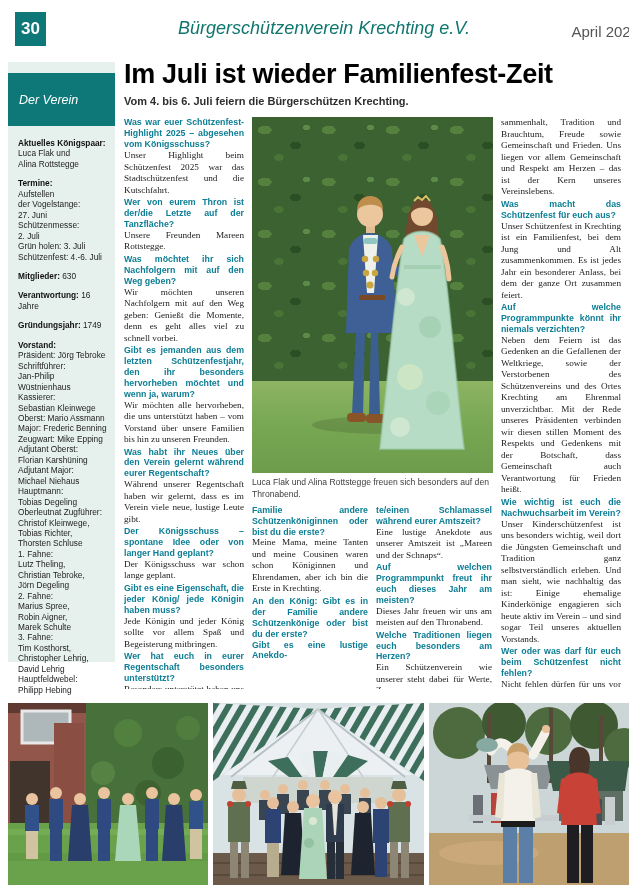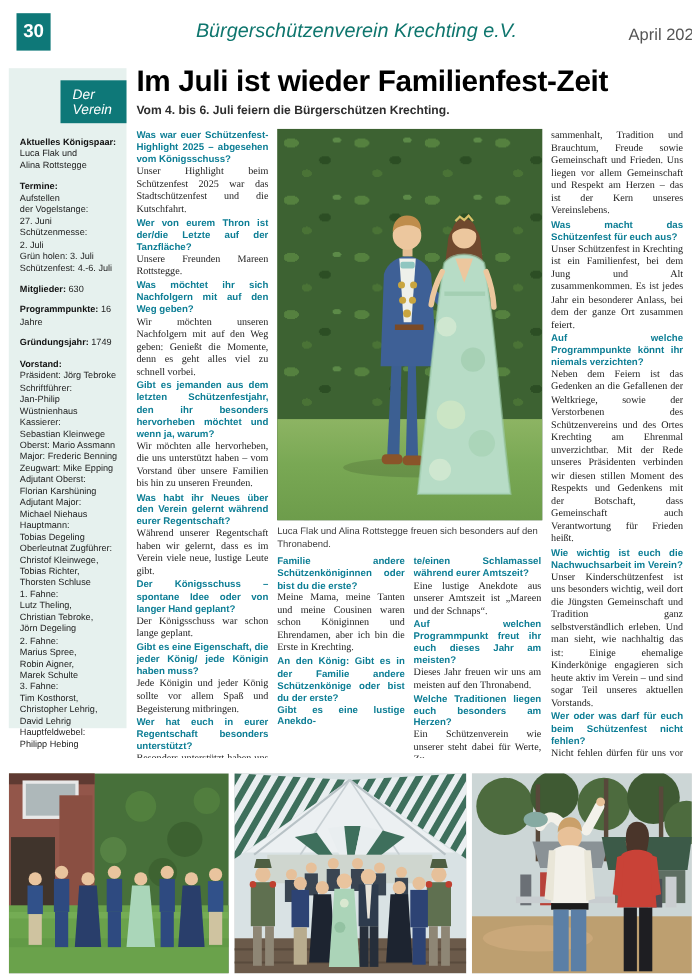--- a/index.html
+++ b/index.html
@@ -6,22 +6,22 @@
   .page{position:relative;width:629px;height:887px;background:#fff;overflow:hidden;
         font-family:"Liberation Sans",sans-serif;padding-left:19px;}
   
   .pagenum{position:absolute;left:15px;top:12px;width:31px;height:34px;background:#0e7878;
            color:#fff;font-size:17px;font-weight:700;display:flex;align-items:center;justify-content:center;}
   .htitle{position:absolute;left:0;top:18px;width:100%;text-align:center;font-style:italic;
           font-size:18px;color:#0f766e;}
   .hdate{position:absolute;right:9px;top:23px;font-size:15px;color:#555;}
   
   .sidebar{position:absolute;left:8px;top:62px;width:107px;height:600px;background:#e6f1ee;}
-  .side-tab{margin-top:11px;height:39px;background:#0e7878;color:#fff;font-style:italic;
-            font-size:12.5px;display:flex;align-items:center;padding-left:11px;margin-left:47px;}
+  .side-tab{margin-top:11px;height:53px;background:#0e7878;color:#fff;font-style:italic;
+            font-size:12.5px;display:flex;align-items:center;padding-left:11px;}
   .side-body{padding:12px 8px 8px 10px;font-size:8.3px;line-height:1.26;color:#222;}
   .sec{margin-bottom:9px;}
   .sec .lbl{font-weight:700;color:#111;}
   
   .article{position:absolute;left:124px;top:60px;width:497px;}
   .a-title{margin:0;color:#000000;font-size:27px;font-weight:700;letter-spacing:-0.3px;line-height:1.05;}
   .a-sub{margin:7px 0 0 0;font-size:11px;font-weight:700;color:#2e2e2e;}
   .cols{display:flex;gap:8px;margin-top:10px;height:572px;overflow:hidden;}
   .col{overflow:hidden;}
   .col.c0,.col.c3{width:120px;flex:0 0 auto;}
@@ -57,21 +57,21 @@
   <div class="pagenum">30</div>
   <div class="htitle">Bürgerschützenverein Krechting e.V.</div>
   <div class="hdate">April 2026</div>
 
   <aside class="sidebar">
     <div class="side-tab">Der Verein</div>
     <div class="side-body" id="sidebar-sections">
         <div class="sec"><span class="lbl">Aktuelles Königspaar:</span><div>Luca Flak und</div><div>Alina Rottstegge</div></div>
         <div class="sec"><span class="lbl">Termine:</span><div>Aufstellen</div><div>der Vogelstange:</div><div>27. Juni</div><div>Schützenmesse:</div><div>2. Juli</div><div>Grün holen: 3. Juli</div><div>Schützenfest: 4.-6. Juli</div></div>
         <div class="sec"><span class="lbl">Mitglieder:</span> 630</div>
-        <div class="sec"><span class="lbl">Programmpunkte:</span> 16 Jahre</div>
+        <div class="sec"><span class="lbl">Verantwortung:</span> 16 Jahre</div>
         <div class="sec"><span class="lbl">Gründungsjahr:</span> 1749</div>
         <div class="sec"><span class="lbl">Vorstand:</span><div>Präsident: Jörg Tebroke</div><div>Schriftführer:</div><div>Jan-Philip Wüstnienhaus</div><div>Kassierer:</div><div>Sebastian Kleinwege</div><div>Oberst: Mario Assmann</div><div>Major: Frederic Benning</div><div>Zeugwart: Mike Epping</div><div>Adjutant Oberst:</div><div>Florian Karshüning</div><div>Adjutant Major:</div><div>Michael Niehaus</div><div>Hauptmann:</div><div>Tobias Degeling</div><div>Oberleutnat Zugführer:</div><div>Christof Kleinwege,</div><div>Tobias Richter,</div><div>Thorsten Schluse</div><div>1. Fahne:</div><div>Lutz Theling,</div><div>Christian Tebroke,</div><div>Jörn Degeling</div><div>2. Fahne:</div><div>Marius Spree,</div><div>Robin Aigner,</div><div>Marek Schulte</div><div>3. Fahne:</div><div>Tim Kosthorst,</div><div>Christopher Lehrig,</div><div>David Lehrig</div><div>Hauptfeldwebel:</div><div>Philipp Hebing</div></div>
       </div>
   </aside>
 
   <main class="article">
     <h1 class="a-title">Im Juli ist wieder Familienfest-Zeit</h1>
     <p class="a-sub">Vom 4. bis 6. Juli feiern die Bürgerschützen Krechting.</p>
     <div class="cols">
       <div class="col c0">

